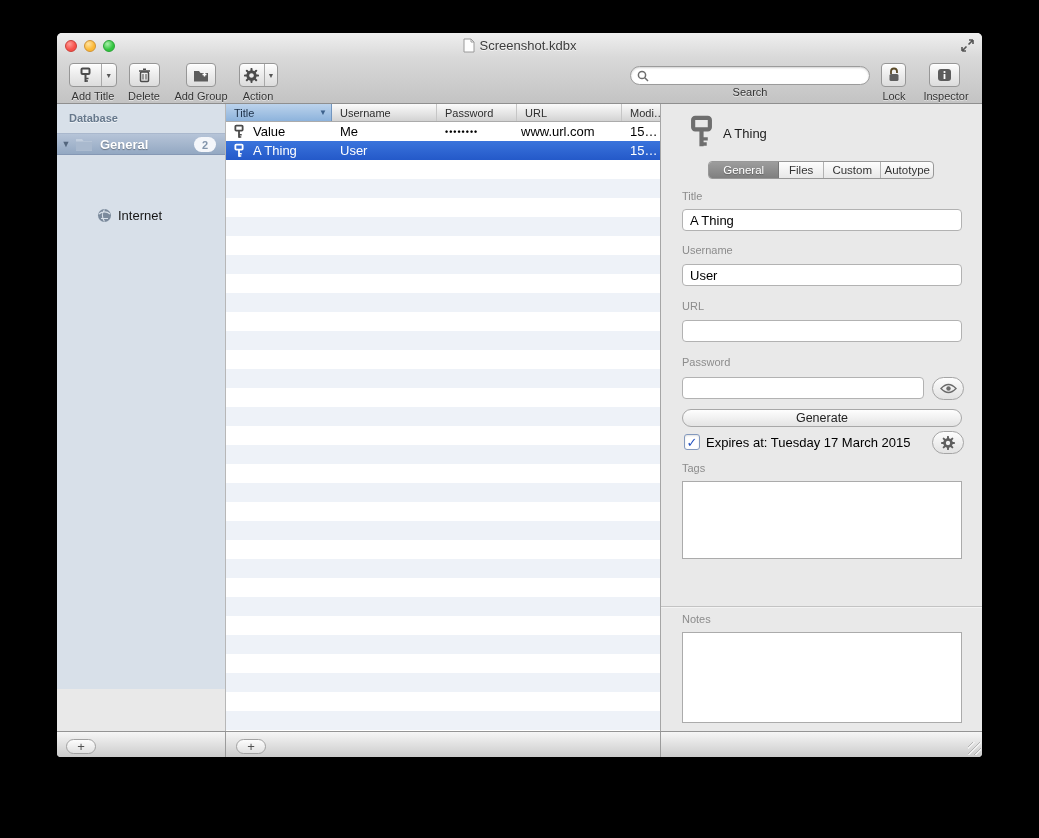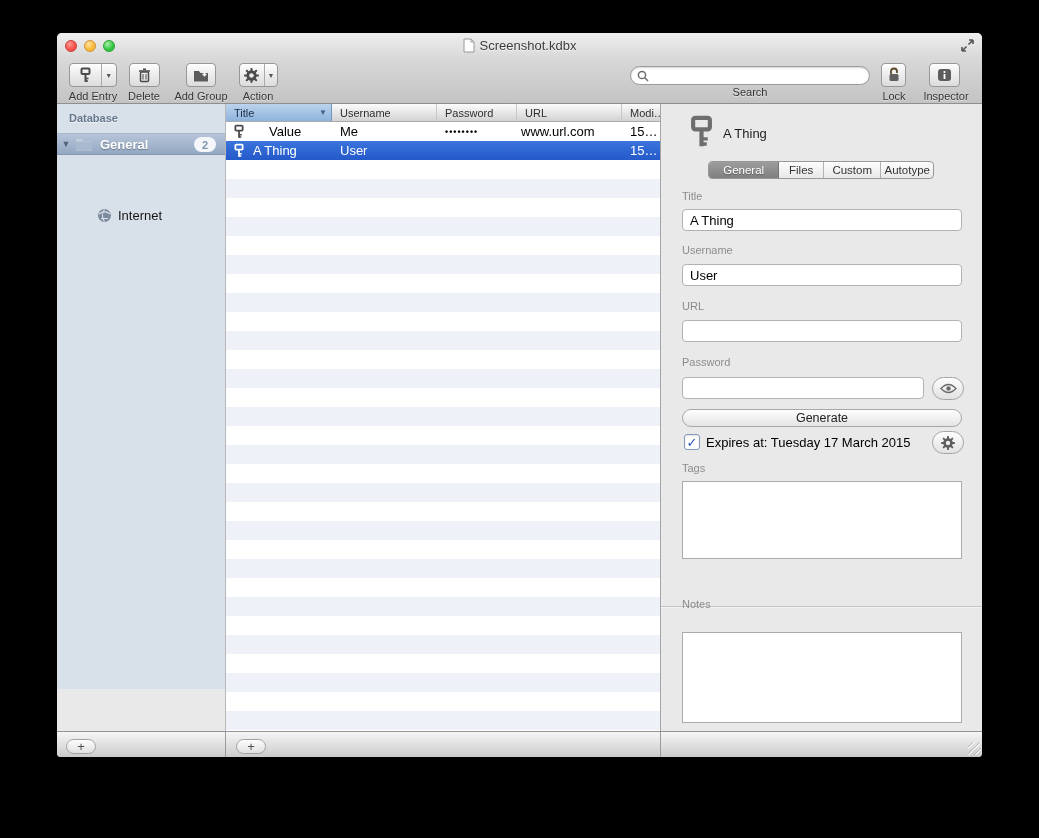--- a/index.html
+++ b/index.html
@@ -150,21 +150,21 @@
       </div>
 
       <div class="tb-btn tb-split" style="left:12px;width:48px;">
         <div class="main" style="width:32px;">
           <svg width="11" height="16" viewBox="0 0 11 16" color="#4b4b4b">
               <use href="#key-sym"></use>
             </svg>
         </div>
         <div class="arrow" style="width:15px;">▼</div>
       </div>
-      <div class="tb-label" style="left:36px;">Add Entry</div>
+      <div class="tb-label" style="left:36px;">Add Title</div>
 
       <div class="tb-btn" style="left:72px;width:31px;">
         <span>
           <svg width="13" height="15" viewBox="0 0 13 15" stroke="#4b4b4b" fill="none" stroke-width="1.5">
             <rect x="2.5" y="4" width="8" height="9.5" rx="1"></rect>
               <line x1="1" y1="3" x2="12" y2="3"></line>
               <line x1="5" y1="1.2" x2="8" y2="1.2"></line>
             <line x1="5" y1="6" x2="5" y2="11.5" stroke-width="1"></line>
               <line x1="8" y1="6" x2="8" y2="11.5" stroke-width="1"></line>
           </svg>
@@ -269,21 +269,21 @@
           <span>Modi…</span>
         </div>
       </div>
       <div class="tbody">
         <div class="trow" style="top:0;">
           <span class="row-key" style="color:#4a4a4a;">
               <svg width="10" height="15" viewBox="0 0 11 16">
                 <use href="#key-sym"></use>
               </svg>
             </span>
-          <div class="td title" style="left:16px;width:106px;">Value</div>
+          <div class="td title" style="left:0;width:106px;">Value</div>
           <div class="td" style="left:106px;width:105px;">Me</div>
           <div class="td pw" style="left:211px;width:80px;">••••••••</div>
           <div class="td" style="left:291px;width:105px;padding-left:4px;">www.url.com</div>
           <div class="td" style="left:396px;width:38px;">15…</div>
         </div>
         <div class="trow selected" style="top:19px;">
           <span class="row-key" style="color:#fff;">
               <svg width="10" height="15" viewBox="0 0 11 16">
                 <use href="#key-sym"></use>
               </svg>
@@ -352,21 +352,21 @@
               <use href="#gear-sym"></use>
             </svg>
           </span>
       </div>
 
       <div class="fld-label" style="top:358px;">Tags</div>
       <textarea class="box" style="top: 377px; height: 78px;"></textarea>
 
       <div class="divider"></div>
 
-      <div class="fld-label" style="top:494px;">Notes</div>
+      <div class="fld-label" style="top:509px;">Notes</div>
       <textarea class="box" style="top: 528px; height: 91px;"></textarea>
     </div>
 
     <div class="bottombar">
       <div class="bb-sep" style="left:168px;"></div>
       <div class="bb-sep" style="left:603px;"></div>
       <div class="plus-btn" style="left:9px;">+</div>
       <div class="plus-btn" style="left:179px;">+</div>
       <div class="grip"></div>
     </div>

